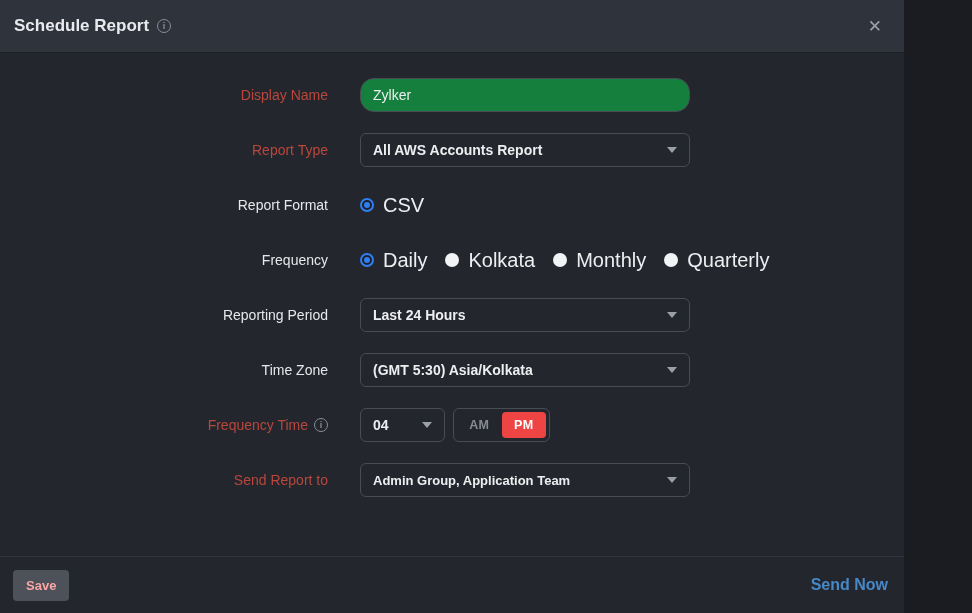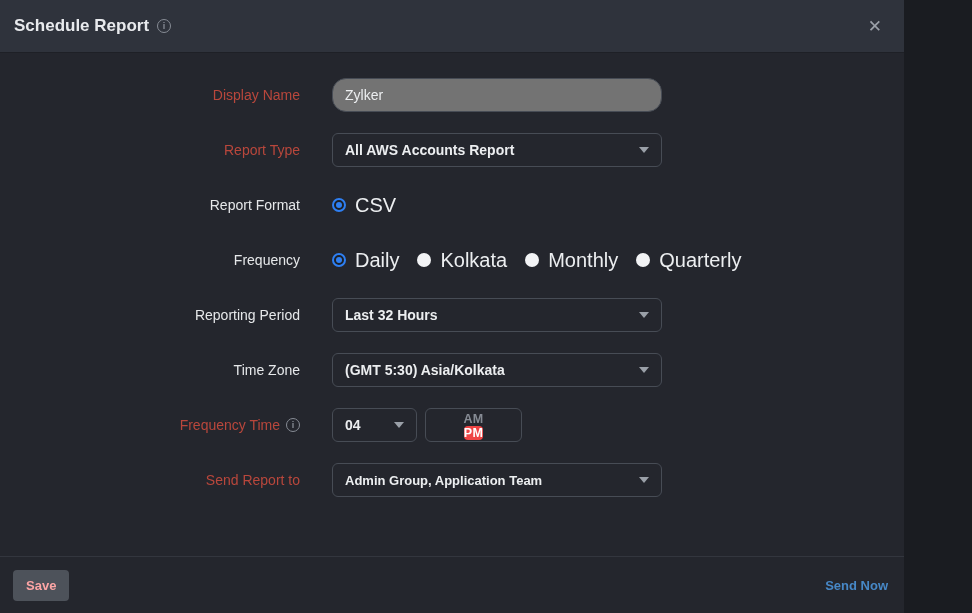--- a/index.html
+++ b/index.html
@@ -32,35 +32,35 @@
     color:#878c95; font-size:9px; font-weight:700; font-style:normal;
     display:inline-flex; align-items:center; justify-content:center;
     line-height:1;
   }
   .spacer { flex:1; }
   .close-btn {
     color:#9ba0a8; font-size:17px; line-height:1; cursor:pointer;
     background:none; border:none; font-family:inherit; padding:4px;
   }
   
-  .modal-body { flex:1; padding-top:25px; }
+  .modal-body { flex:1; padding-top:25px;padding-left:28px; }
   .form-row {
     display:flex; align-items:center;
     height:34px; margin-bottom:21px;
   }
   .label-col {
     width:300px; flex:0 0 300px;
     text-align:right; font-size:14px; color:#e6e8ea;
     display:flex; align-items:center; justify-content:flex-end; gap:6px;
   }
   .label-col.required { color:#b9473c; }
   .control-col { margin-left:32px; display:flex; align-items:center; }
   .text-input {
     width:330px; height:34px;
-    background:#737373; border:1px solid #474c55; border-radius:14px;
+    background:#15803d; border:1px solid #474c55; border-radius:14px;
     color:#eceef0; font-size:14px; font-family:inherit;
     padding:0 12px; outline:none;
   }
   .select-box {
     width:330px; height:34px;
     background:#24262d; border:1px solid #474c55; border-radius:6px;
     display:flex; align-items:center;
     padding:0 12px; cursor:pointer;
   }
   .select-box .value {
@@ -82,21 +82,21 @@
   .radio.selected { border:2px solid #2e7ff2; background:#1d2026; }
   .radio.selected::after {
     content:""; position:absolute; left:2px; top:2px; right:2px; bottom:2px;
     border-radius:50%; background:#2e7ff2;
   }
   .radio-label { font-size:20px; color:#eceef0; }
   
   .meridiem {
     margin-left:8px; height:34px; width:97px;
     border:1px solid #474c55; border-radius:6px;
-    display:flex; align-items:center; padding:3px;flex-direction:column;
+    display:flex; align-items:center; padding:3px;
   }
   .meridiem .seg {
     flex:1; height:100%; border-radius:4px;
     display:flex; align-items:center; justify-content:center;
     font-size:12.5px; font-weight:700; letter-spacing:.3px;
     color:#868b94; cursor:pointer;
   }
   .meridiem .seg.active { background:#ef4444; color:#ffffff; }
   
   .modal-footer {
@@ -105,21 +105,21 @@
     display:flex; align-items:center;
     padding:0 16px 0 13px;
   }
   .save-btn {
     background:#4d525a; color:#fca5a5;
     border:none; border-radius:4px;
     font-size:13px; font-weight:600; font-family:inherit;
     padding:8px 13px; cursor:pointer;
   }
   .send-now {
-    color:#4788c7; font-size:13px; font-weight:600;
+    color:#4788c7; font-size:16px; font-weight:600;
     text-decoration:none; cursor:pointer;
   }
 </style>
 </head>
 <body>
 
 <div class="modal">
 
   <div class="modal-header">
     <div class="modal-title">
@@ -178,21 +178,21 @@
           <span class="radio unselected"></span>
           <span class="radio-label">Quarterly</span>
         </span>
       </div>
     </div>
 
     <div class="form-row">
       <div class="label-col">Reporting Period</div>
       <div class="control-col">
         <div class="select-box">
-          <span class="value">Last 32 Hours</span>
+          <span class="value">Last 24 Hours</span>
           <span class="caret"></span>
         </div>
       </div>
     </div>
 
     <div class="form-row">
       <div class="label-col">Time Zone</div>
       <div class="control-col">
         <div class="select-box">
           <span class="value">(GMT 5:30) Asia/Kolkata</span>

